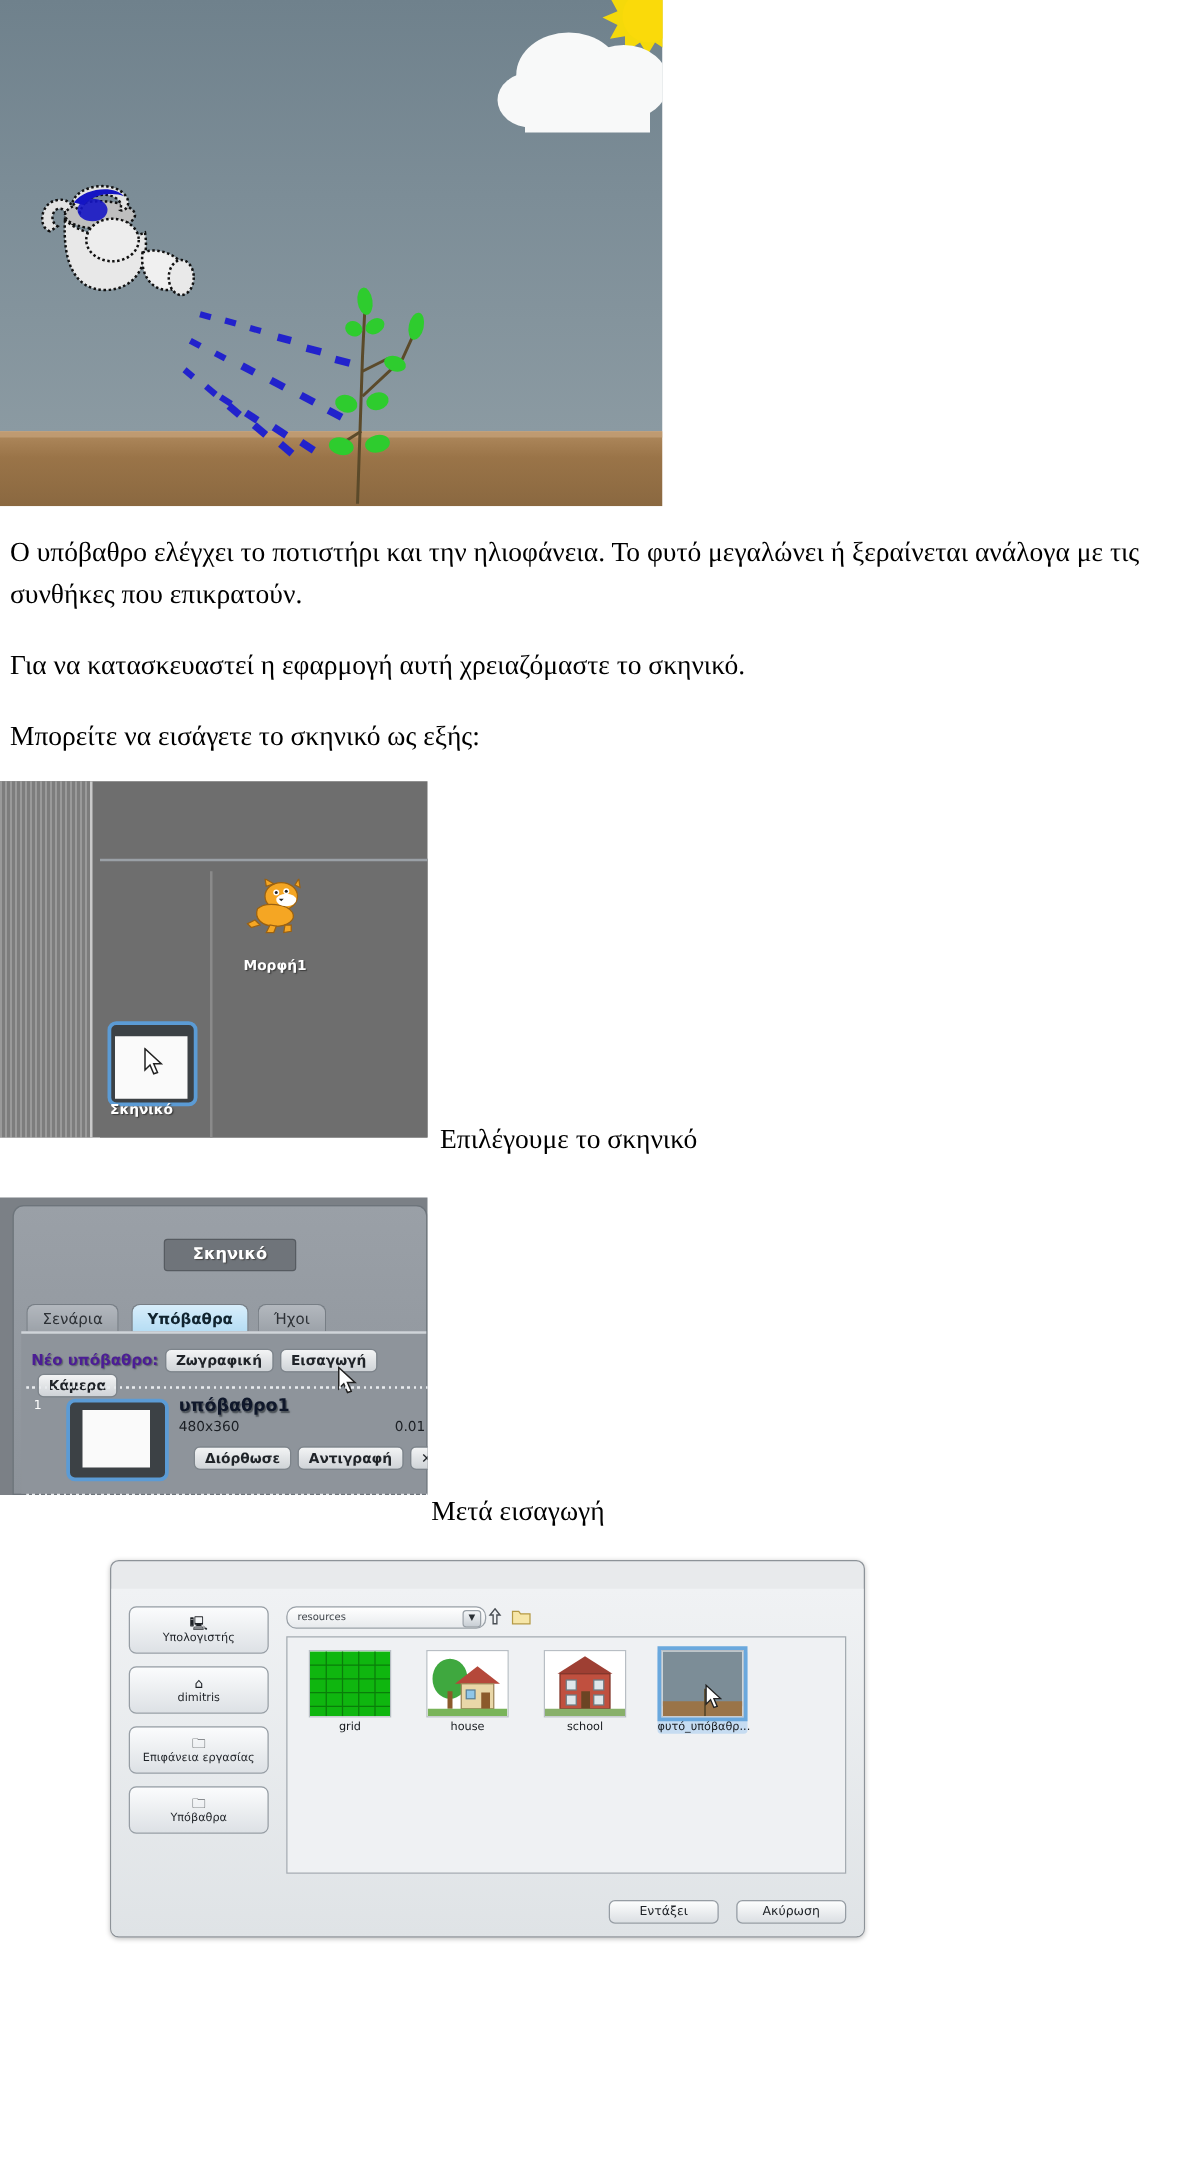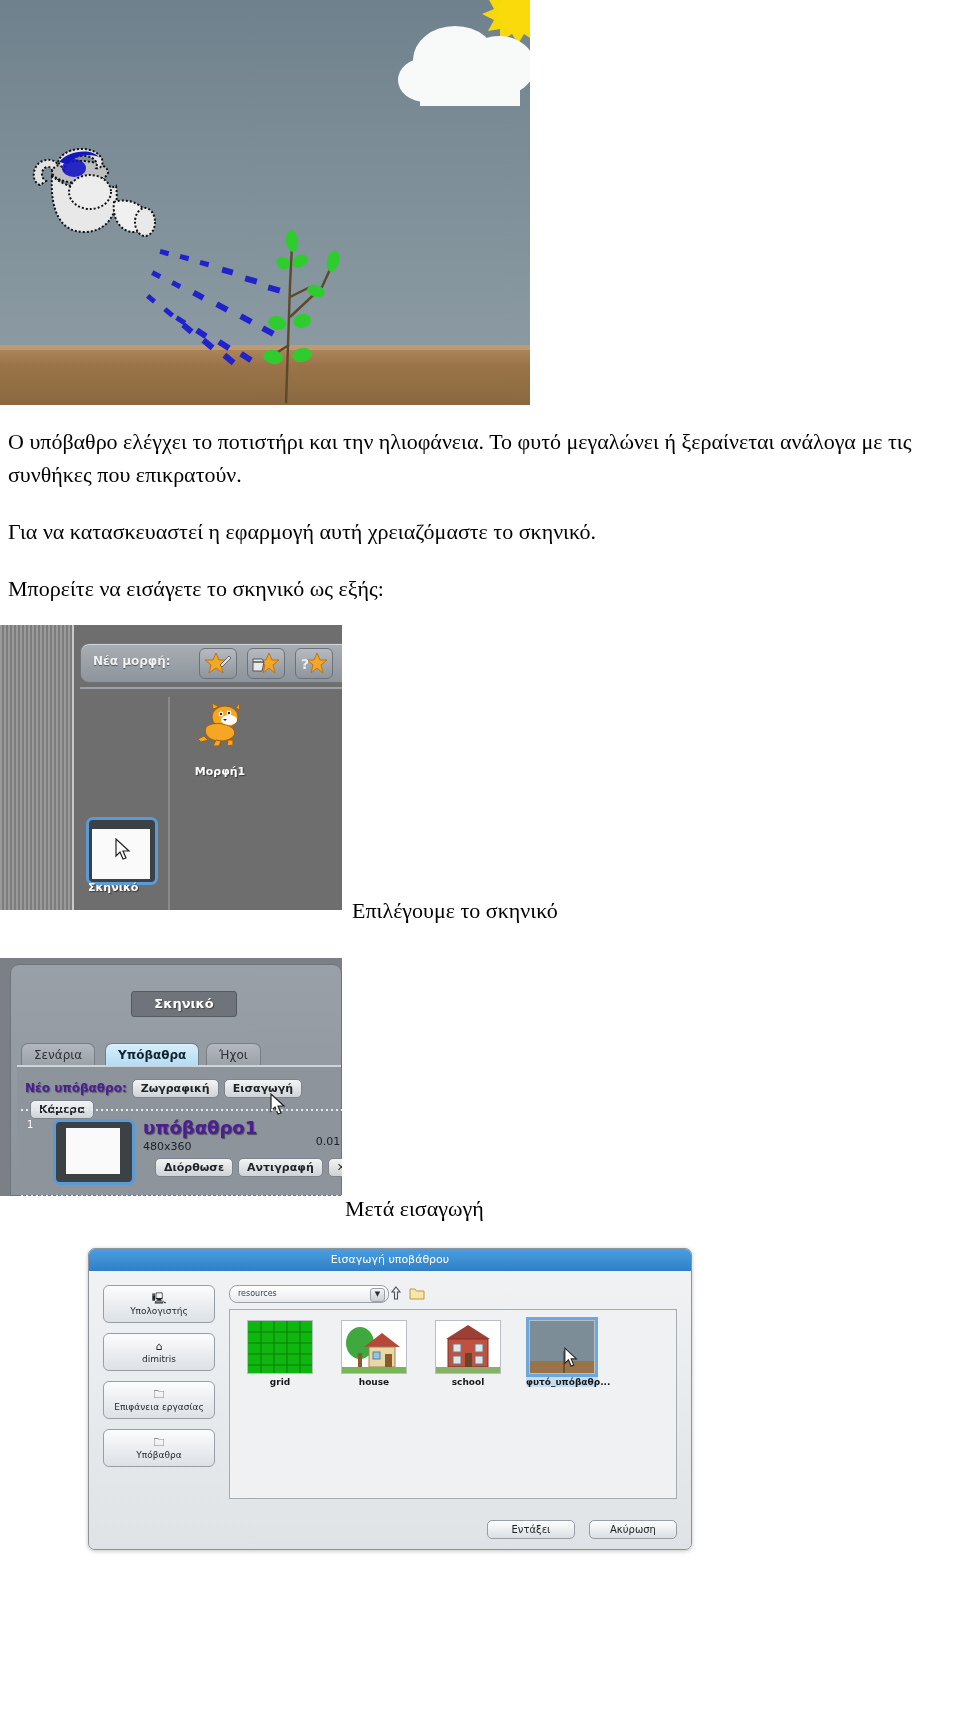--- a/index.html
+++ b/index.html
@@ -89,21 +89,21 @@
     font-family:"DejaVu Sans",sans-serif;font-size:11px;font-weight:bold;color:#1f2328;}
   .dotted{position:absolute;left:4px;top:42px;width:334px;height:2px;
     background:repeating-linear-gradient(90deg,#e9ecef 0 2px,transparent 2px 5px);}
   .bdrow{position:absolute;left:4px;top:50px;width:338px;height:78px;}
   .bdnum{position:absolute;left:6px;top:2px;font-family:"DejaVu Sans",sans-serif;
     font-size:10px;color:#fff;}
   .bdthumb{position:absolute;left:32px;top:2px;width:76px;height:60px;
     background:#3c4145;border:3px solid #5b9bd5;border-radius:7px;}
   .bdthumb .white{position:absolute;left:10px;top:6px;width:54px;height:46px;background:#fafafa;}
   .bdmeta{position:absolute;left:122px;top:0;width:220px;}
-  .bdname{font-family:"DejaVu Sans",sans-serif;font-size:18px;font-weight:bold;color:#4c1d95;
+  .bdname{font-family:"DejaVu Sans",sans-serif;font-size:14px;font-weight:bold;color:#0f172a;
     text-shadow:1px 1px 1px #4a5056;}
   .bddim{font-family:"DejaVu Sans",sans-serif;font-size:11px;color:#1b1f24;margin-top:2px;}
   .bdsize{position:absolute;right:8px;top:18px;font-family:"DejaVu Sans",sans-serif;
     font-size:11px;color:#1b1f24;}
   .bdbtns{position:absolute;left:122px;top:40px;}
   .dotted2{position:absolute;left:4px;top:128px;width:334px;height:2px;
     background:repeating-linear-gradient(90deg,#e9ecef 0 2px,transparent 2px 5px);}
 
   
   #dlg{position:absolute;left:88px;top:1248px;width:602px;height:300px;
@@ -127,21 +127,21 @@
   .combo{position:absolute;left:0;top:0;width:150px;height:16px;
     background:linear-gradient(180deg,#fff 0%,#e7eaed 100%);
     border:1px solid #9aa1a8;border-radius:8px;
     font-family:"DejaVu Sans",sans-serif;font-size:8px;color:#3a3f45;
     line-height:16px;padding-left:8px;}
   .combo .arrow{position:absolute;right:3px;top:2px;width:13px;height:12px;
     background:linear-gradient(180deg,#f4f6f8 0%,#c8ced4 100%);
     border:1px solid #9aa1a8;border-radius:3px;
     font-size:7px;text-align:center;line-height:11px;color:#2a2f34;}
   .listbox{position:absolute;left:0;top:24px;right:0;bottom:0;
-    background:#eff1f3;border:1px solid #a4abb1;font-weight:bold;}
+    background:#eff1f3;border:1px solid #a4abb1;}
   .thumbgrid{position:absolute;left:14px;top:10px;display:flex;gap:22px;}
   .gitem{width:72px;text-align:center;}
   .gimg{width:64px;height:52px;margin:0 auto;border:1px solid #b8bec4;background:#fff;
     position:relative;overflow:hidden;}
   .gcap{font-family:"DejaVu Sans",sans-serif;font-size:9px;color:#15191d;margin-top:3px;}
   .gitem.sel .gimg{outline:3px solid #6aa8dd;}
   .gitem.sel{background:#c6dcf1;border-radius:3px;}
   .dlg-foot{position:absolute;right:14px;bottom:10px;}
   .fbtn{display:inline-block;min-width:66px;padding:3px 10px;margin-left:10px;
     background:linear-gradient(180deg,#fdfefe 0%,#dbdfe3 100%);
@@ -242,41 +242,20 @@
 <div class="para" id="p1">Ο υπόβαθρο ελέγχει το ποτιστήρι και την ηλιοφάνεια. Το φυτό μεγαλώνει ή ξεραίνεται ανάλογα με τις συνθήκες που επικρατούν.</div>
 <div class="para" id="p2">Για να κατασκευαστεί η εφαρμογή αυτή χρειαζόμαστε το σκηνικό.</div>
 <div class="para" id="p3">Μπορείτε να εισάγετε το σκηνικό ως εξής:</div>
 
 <div class="caption" id="cap1">Επιλέγουμε το σκηνικό</div>
 <div class="caption" id="cap2">Μετά εισαγωγή</div>
 
 <div id="shot1">
   <div class="stripes"></div>
   <div class="panel1">
-    <div class="newsprite-bar">
-      <span class="newsprite-lbl">Νέα μορφή:</span>
-      <div class="sbtn" style="left:118px;">
-        <svg width="28" height="24" viewBox="0 0 28 24">
-          <polygon points="12,2 15,9 23,9 17,14 19,22 12,17 5,22 7,14 1,9 9,9" fill="#f5a623" stroke="#b5761a"></polygon>
-          <path d="M16,14 L25,5 L27,7 L18,16 Z" fill="#ddd" stroke="#666"></path>
-        </svg>
-      </div>
-      <div class="sbtn" style="left:166px;">
-        <svg width="28" height="24" viewBox="0 0 28 24">
-          <polygon points="17,2 20,9 27,9 21,14 23,22 17,17 11,22 13,14 7,9 14,9" fill="#f5a623" stroke="#b5761a"></polygon>
-          <path d="M1,8 L10,8 L12,11 L1,11 Z M1,11 L12,11 L10,20 L1,20 Z" fill="#e9e9e9" stroke="#555"></path>
-        </svg>
-      </div>
-      <div class="sbtn" style="left:214px;">
-        <svg width="28" height="24" viewBox="0 0 28 24">
-          <polygon points="17,2 20,9 27,9 21,14 23,22 17,17 11,22 13,14 7,9 14,9" fill="#f5a623" stroke="#b5761a"></polygon>
-          <text x="1" y="18" font-family="DejaVu Sans, sans-serif" font-size="14" font-weight="bold" fill="#eee">?</text>
-        </svg>
-      </div>
-    </div>
 
     <div class="sprite-area">
       <div class="sp-divider"></div>
 
       <div class="sprite-thumb">
         <svg width="48" height="44" viewBox="0 0 48 44">
           <g fill="#f5a623" stroke="#9a6112" stroke-width="1">
             <ellipse cx="29" cy="14" rx="13" ry="11"></ellipse>
             <polygon points="17,6 16,0 23,4"></polygon>
             <polygon points="40,5 43,0 44,7"></polygon>
@@ -343,21 +322,20 @@
         <div class="bdbtns">
           <span class="mini" style="margin-left:12px;">Διόρθωσε</span><span class="mini">Αντιγραφή</span><span class="mini">✕</span>
         </div>
       </div>
       <div class="dotted2"></div>
     </div>
   </div>
 </div>
 
 <div id="dlg">
-  <div class="dlg-title">Εισαγωγή υποβάθρου</div>
   <div class="dlg-body">
 
     <div class="side">
       <div class="sidebtn">
         <span class="gl">🖳</span>
         <span>Υπολογιστής</span>
       </div>
       <div class="sidebtn">
         <span class="gl">⌂</span>
         <span>dimitris</span>

